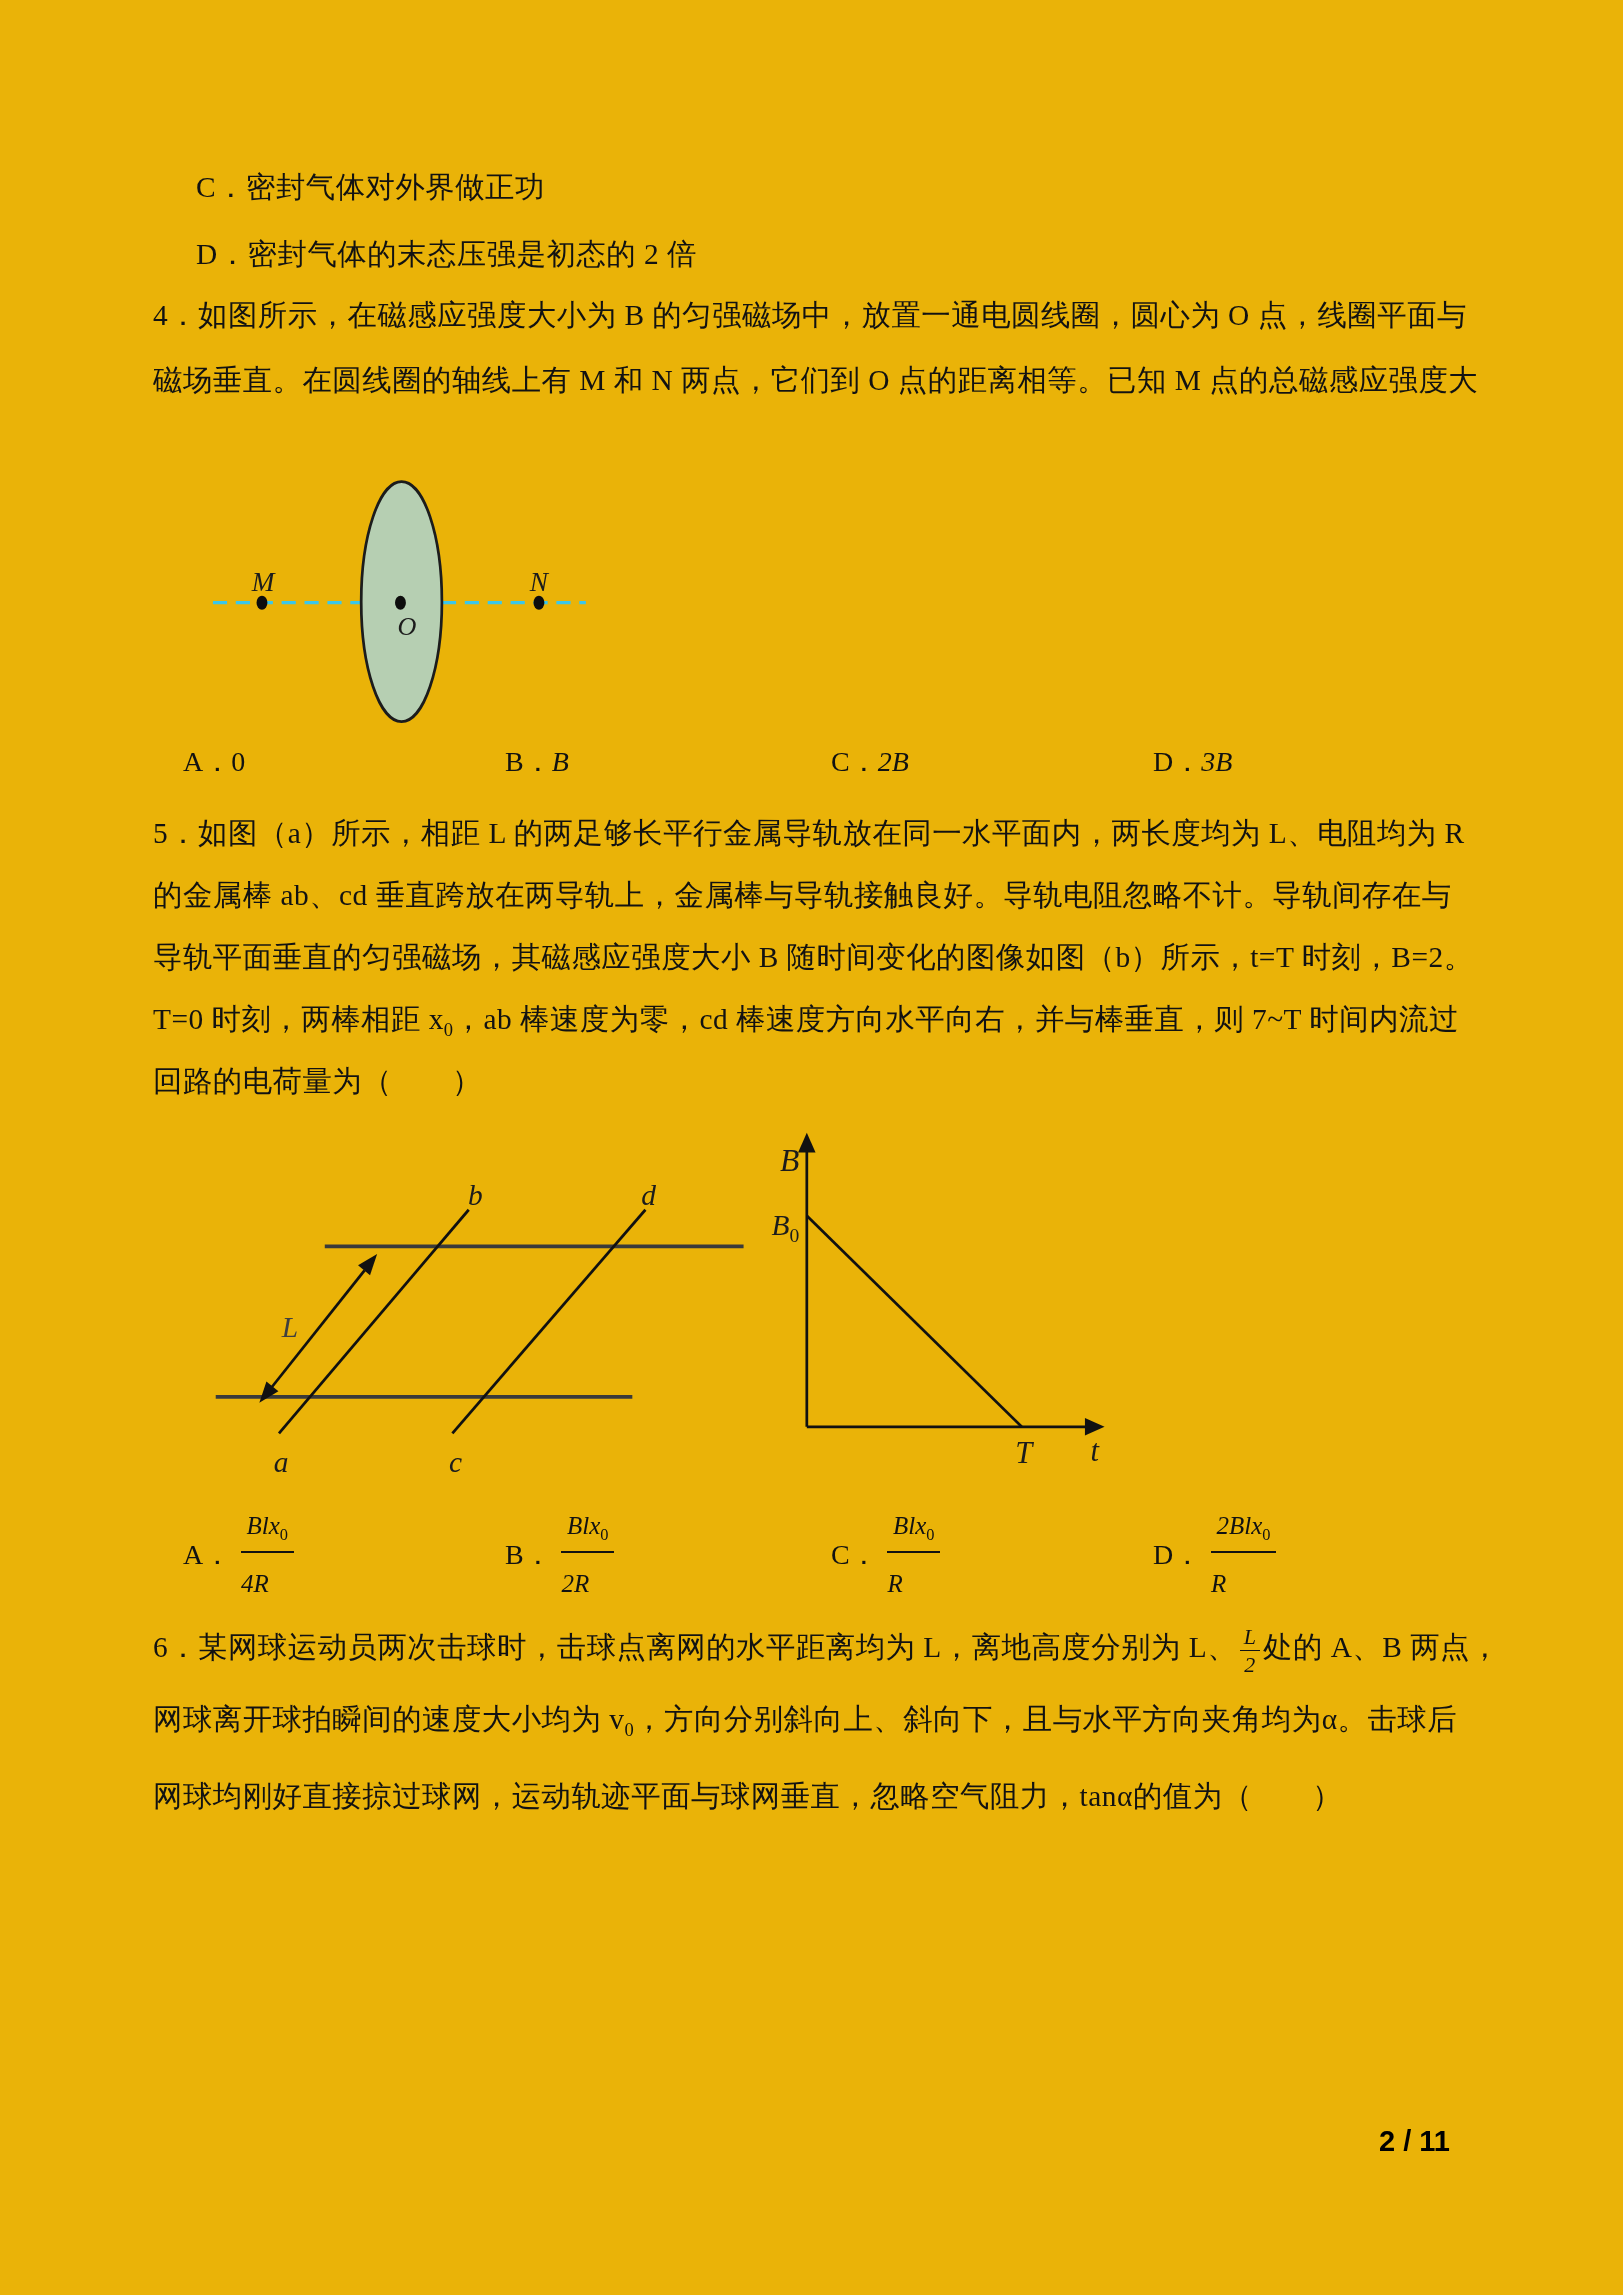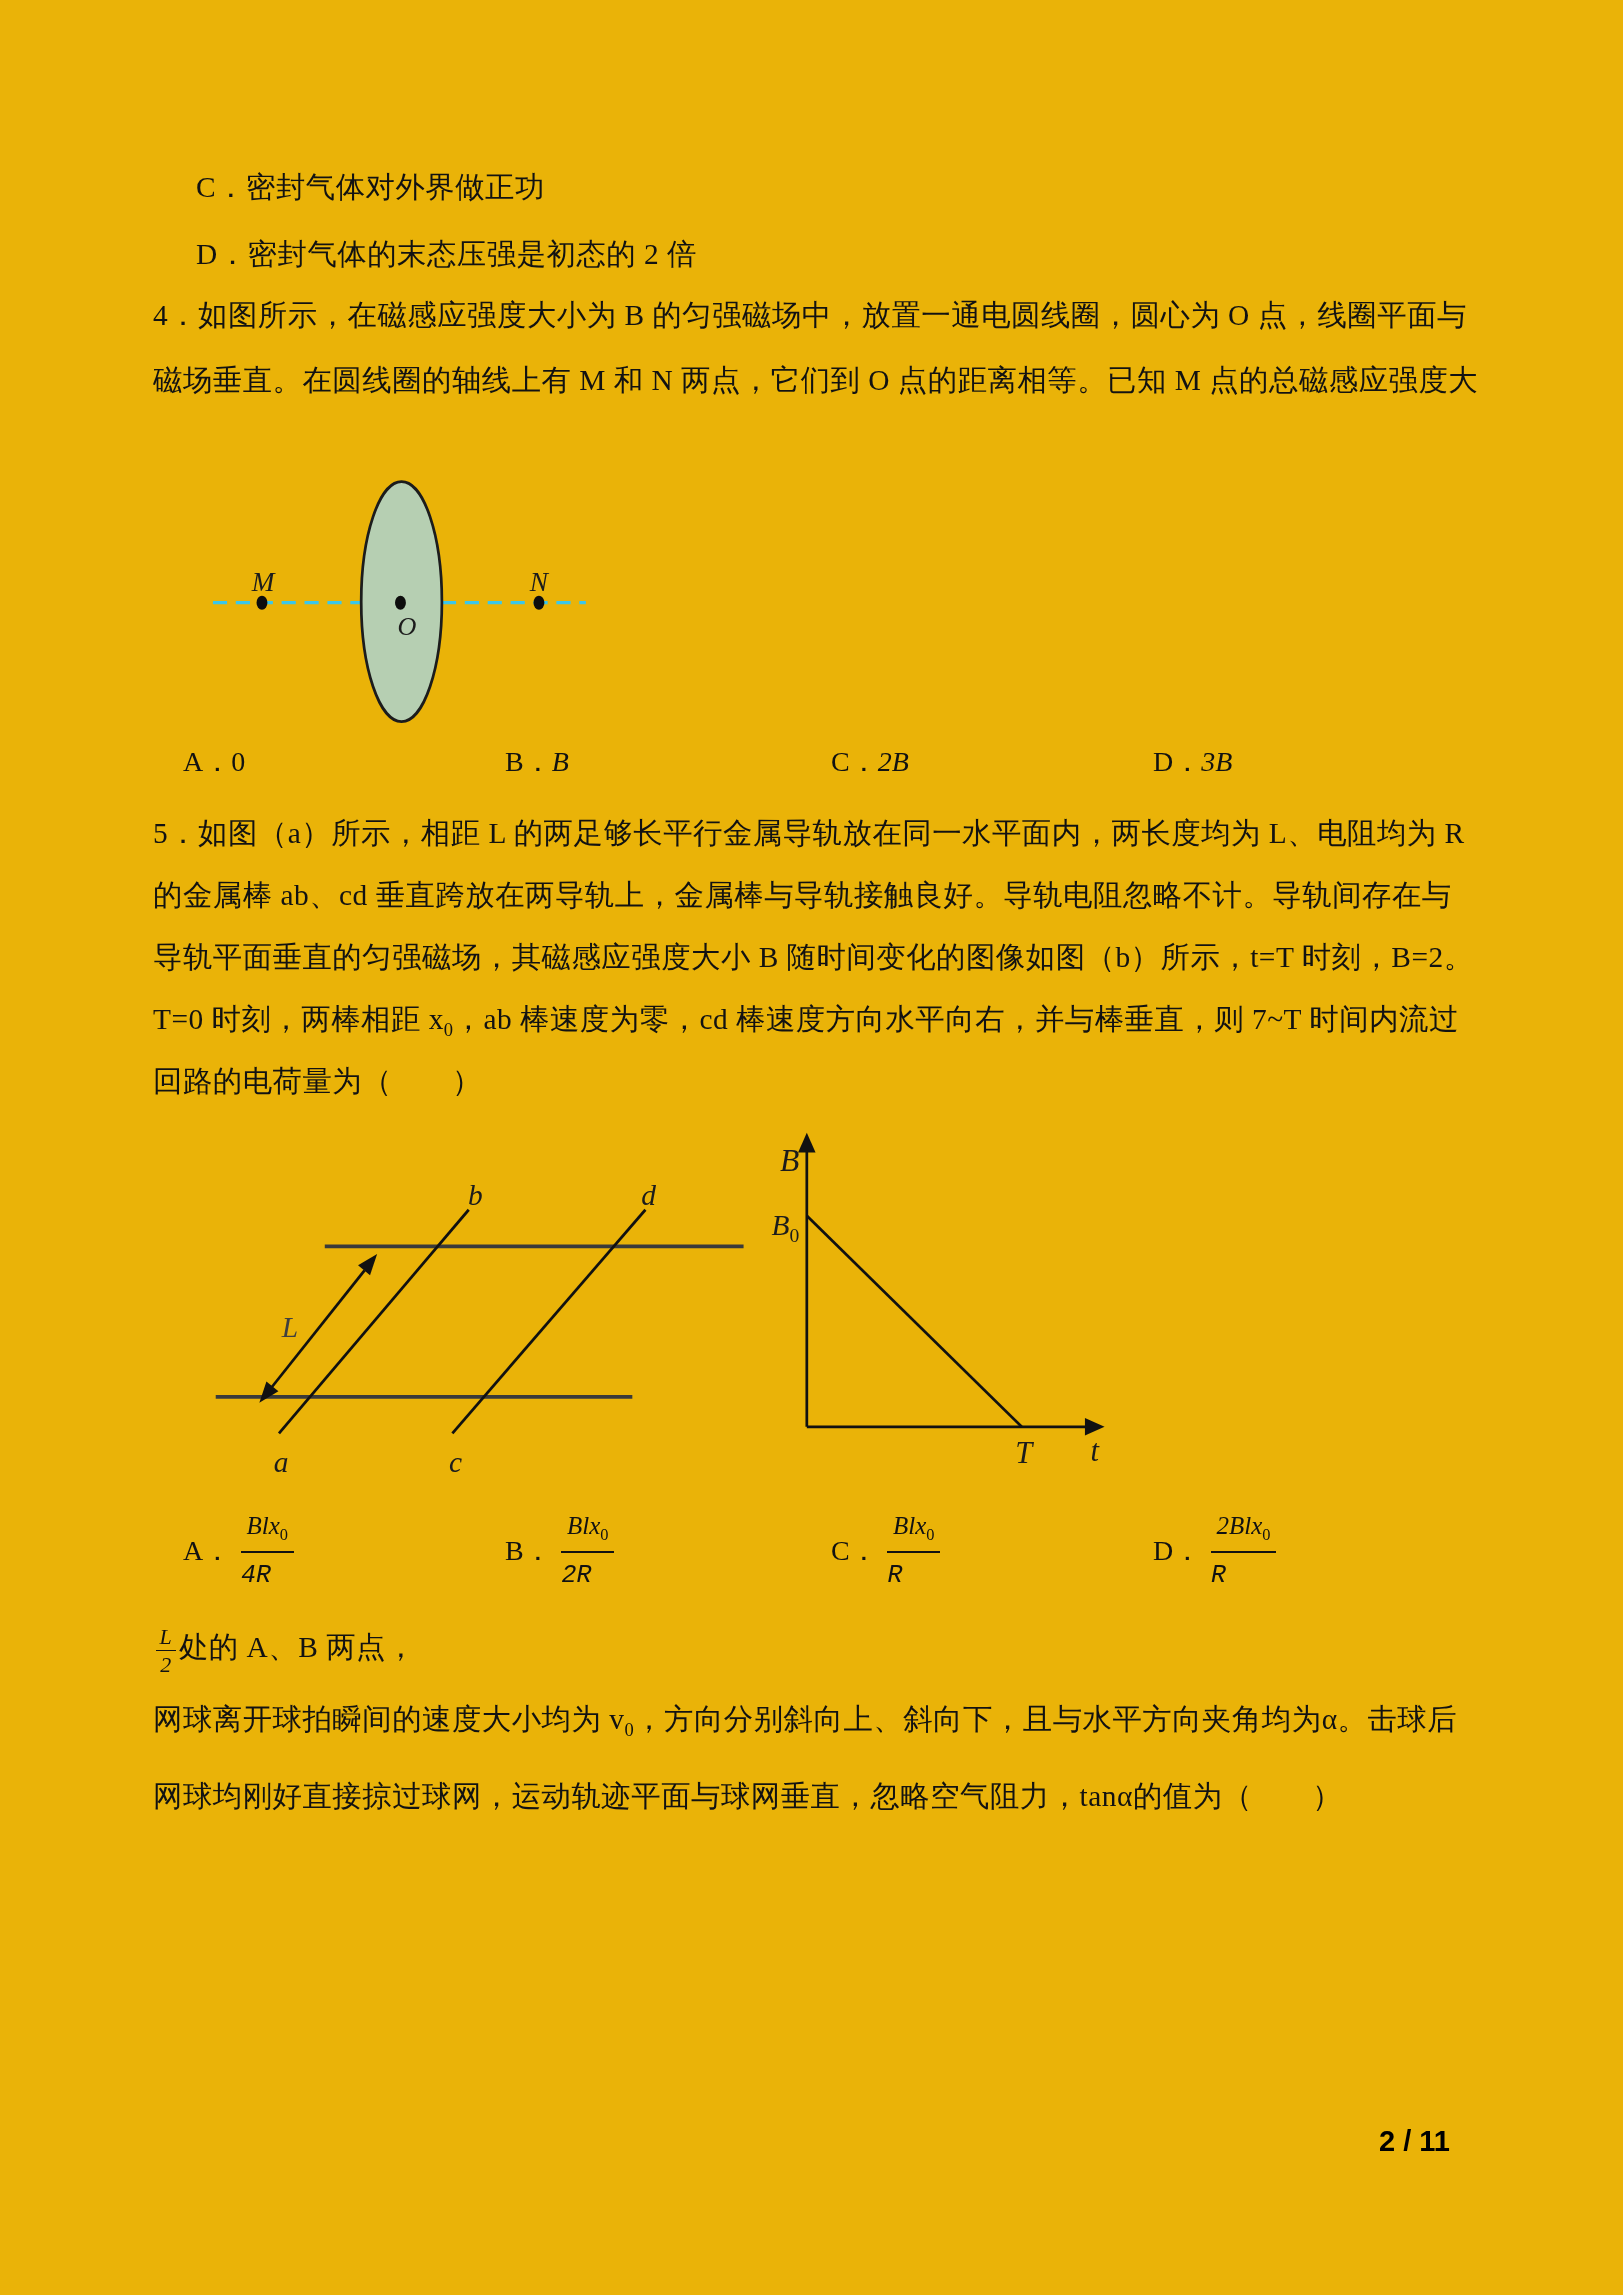--- a/index.html
+++ b/index.html
@@ -24,21 +24,21 @@
   .opt { position:absolute; font-size:28px; white-space:nowrap; }
   .opt-a { left:41px; }  .opt-b { left:363px; }  .opt-c { left:689px; }  .opt-d { left:1011px; }
   .opt-frac { display:flex; align-items:center; }
   .opt-frac .lab { font-size:28px; }
   .frac {
     display:inline-block; text-align:left; vertical-align:middle;
     font-style:italic; margin-left:9.8px;
   }
   .frac .num { display:block; padding:0 5.5px 2.2px 5.5px; border-bottom:2.2px solid #121212;
                font-size:25px; line-height:29.4px; }
-  .frac .den { display:block; padding-top:8px; font-size:25px; line-height:29.4px;font-family:Liberation Mono, monospace; }
+  .frac .den { display:block; padding-top:16px; font-size:25px; line-height:29.4px; }
   .msub { font-size:16.4px; font-style:normal; vertical-align:-5.5px; }
   sub.s { font-size:18.5px; }
   .frac-inline {
     display:inline-block; text-align:center; vertical-align:middle;
     font-style:italic; margin:0 3.3px;
   }
   .frac-inline .num { display:block; padding:0 3.3px 1.1px 3.3px; border-bottom:1.6px solid #121212;
                       font-size:22px; line-height:25px; }
   .frac-inline .den { display:block; padding-top:1.1px; font-size:22px; line-height:25px; }
   .diagram { position:absolute; }
@@ -137,20 +137,20 @@
     </span>
     <span class="opt opt-d opt-frac">
       <span class="lab">D．</span>
       <span class="frac">
         <span class="num"><span>2Blx</span><span class="msub">0</span></span>
         <span class="den">R</span>
       </span>
     </span>
   </div>
 
-  <div class="line" style="top:1624px"><span class="frac-inline"><span class="num">L</span><span class="den">2</span></span><span>处的 A、B 两点，</span></div>
+  <div class="line" style="top:1624px"><span>6．某网球运动员两次击球时，击球点离网的水平距离均为 L，离地高度分别为 L、</span><span class="frac-inline"><span class="num">L</span><span class="den">2</span></span><span>处的 A、B 两点，</span></div>
   <div class="line" style="top:1702px"><span>网球离开球拍瞬间的速度大小均为 v</span><sub class="s">0</sub><span>，方向分别斜向上、斜向下，且与水平方向夹角均为α。击球后</span></div>
   <div class="line" style="top:1779px">网球均刚好直接掠过球网，运动轨迹平面与球网垂直，忽略空气阻力，tanα的值为（　　）</div>
 
   <div class="pagenum">2 / 11</div>
 
 </div>
 
 
 </body></html>

